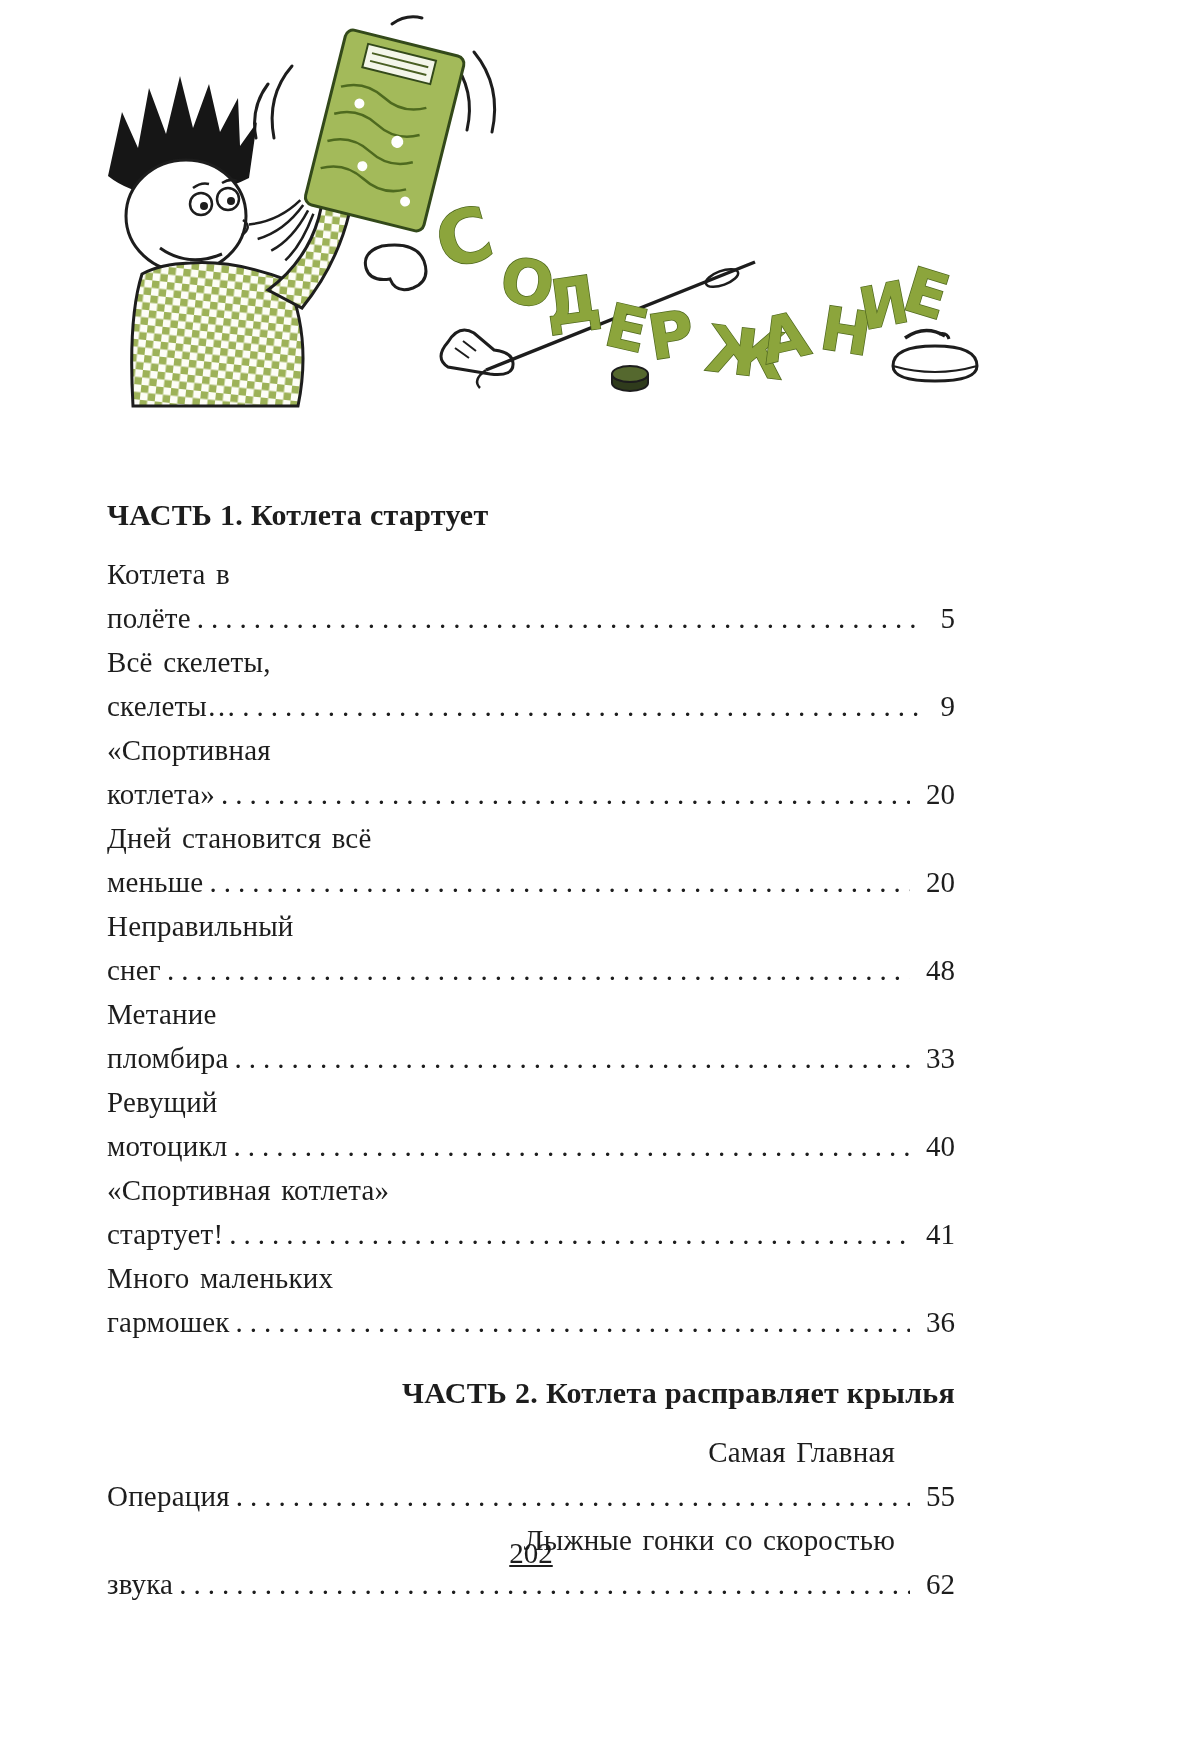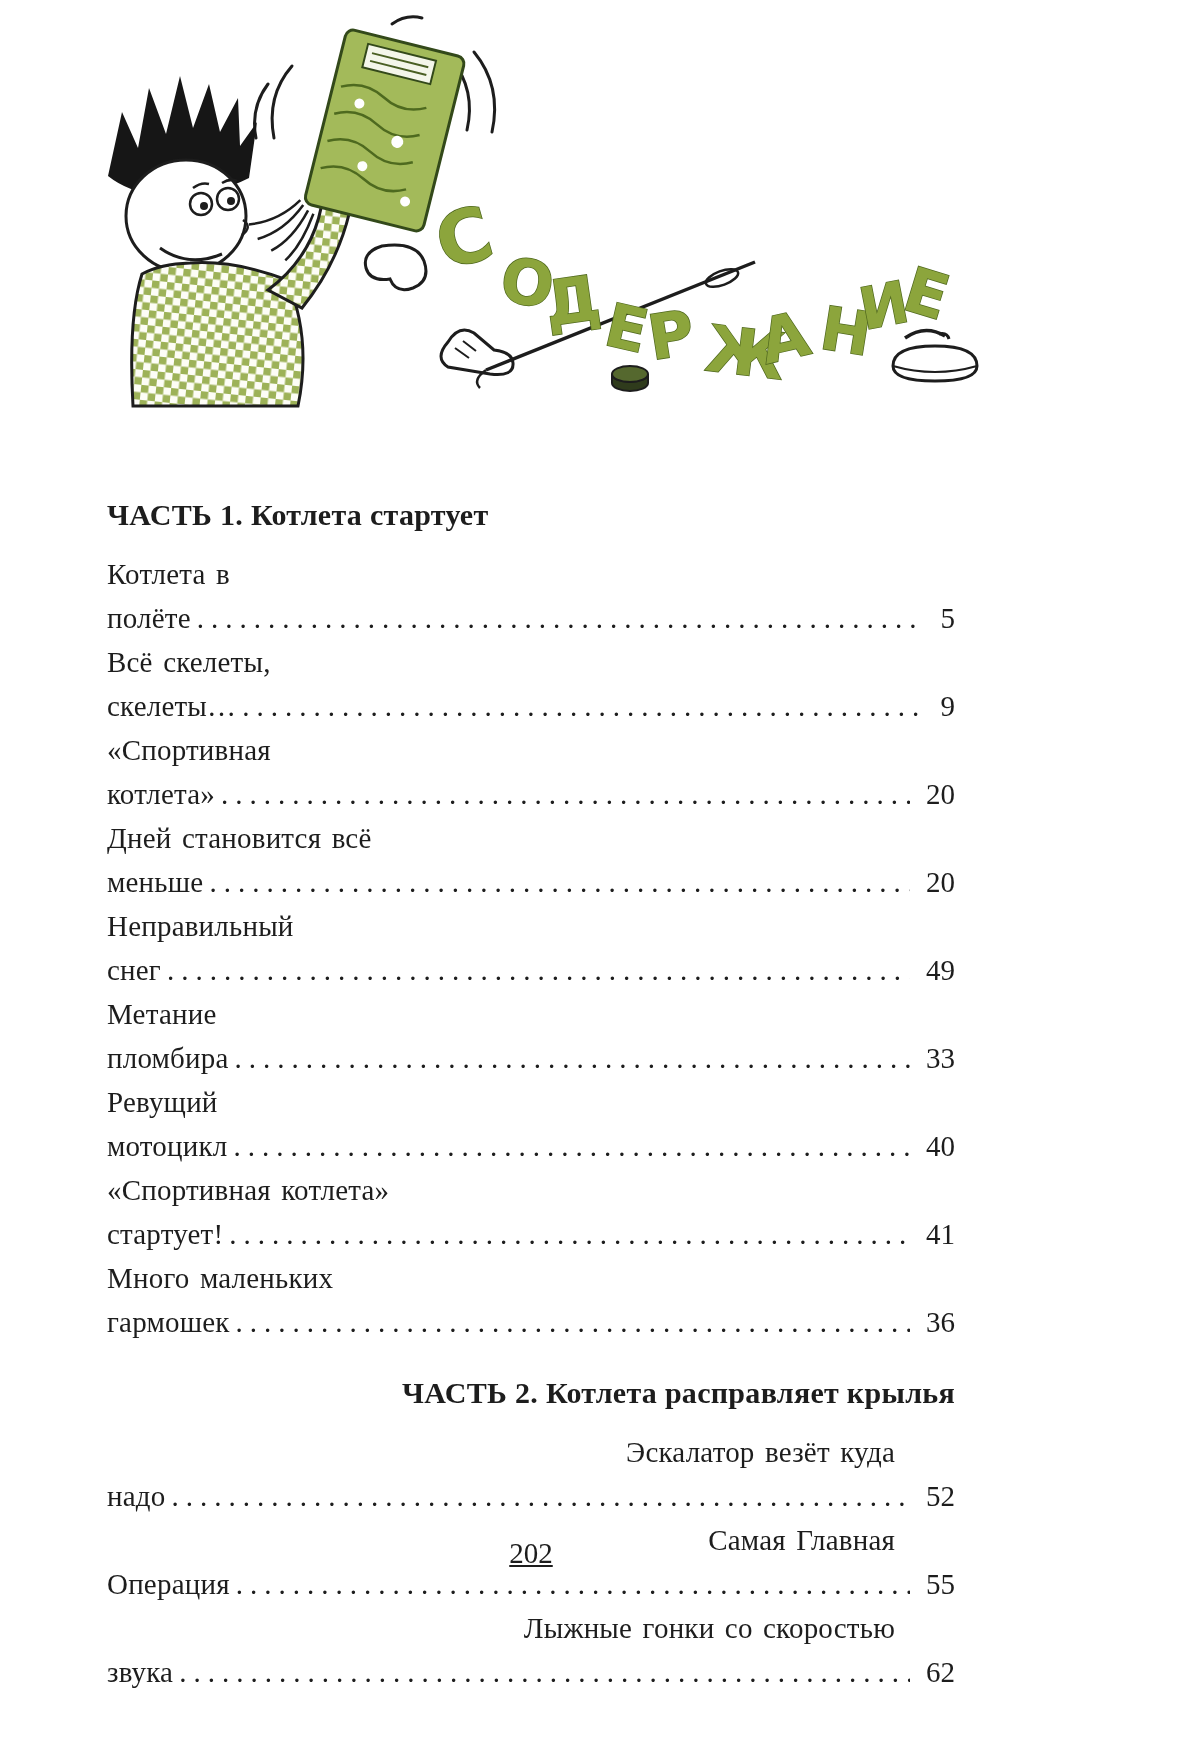--- a/index.html
+++ b/index.html
@@ -146,31 +146,30 @@
   </svg>
 
   <div class="toc">
     <section class="part">
       <h2 class="heading">ЧАСТЬ 1. Котлета стартует</h2>
       <div class="entries">
           <div class="entry"><span class="t">Котлета в полёте</span><span class="p">5</span></div>
           <div class="entry"><span class="t">Всё скелеты, скелеты…</span><span class="p">9</span></div>
           <div class="entry"><span class="t">«Спортивная котлета»</span><span class="p">20</span></div>
           <div class="entry"><span class="t">Дней становится всё меньше</span><span class="p">20</span></div>
-          <div class="entry"><span class="t">Неправильный снег</span><span class="p">49</span></div>
+          <div class="entry"><span class="t">Неправильный снег</span><span class="p">48</span></div>
           <div class="entry"><span class="t">Метание пломбира</span><span class="p">33</span></div>
           <div class="entry"><span class="t">Ревущий мотоцикл</span><span class="p">40</span></div>
           <div class="entry"><span class="t">«Спортивная котлета» стартует!</span><span class="p">41</span></div>
           <div class="entry"><span class="t">Много маленьких гармошек</span><span class="p">36</span></div>
         </div>
     </section>
     <section class="part">
       <h2 class="heading">ЧАСТЬ 2. Котлета расправляет крылья</h2>
       <div class="entries">
-          <div class="entry"><span class="t">Эскалатор везёт куда надо</span><span class="p">52</span></div>
           <div class="entry"><span class="t">Самая Главная Операция</span><span class="p">55</span></div>
           <div class="entry"><span class="t">Лыжные гонки со скоростью звука</span><span class="p">62</span></div>
           <div class="entry"></div>
         </div>
     </section>
   </div>
 
   <div class="footer">
     <span>202</span>
   </div>

